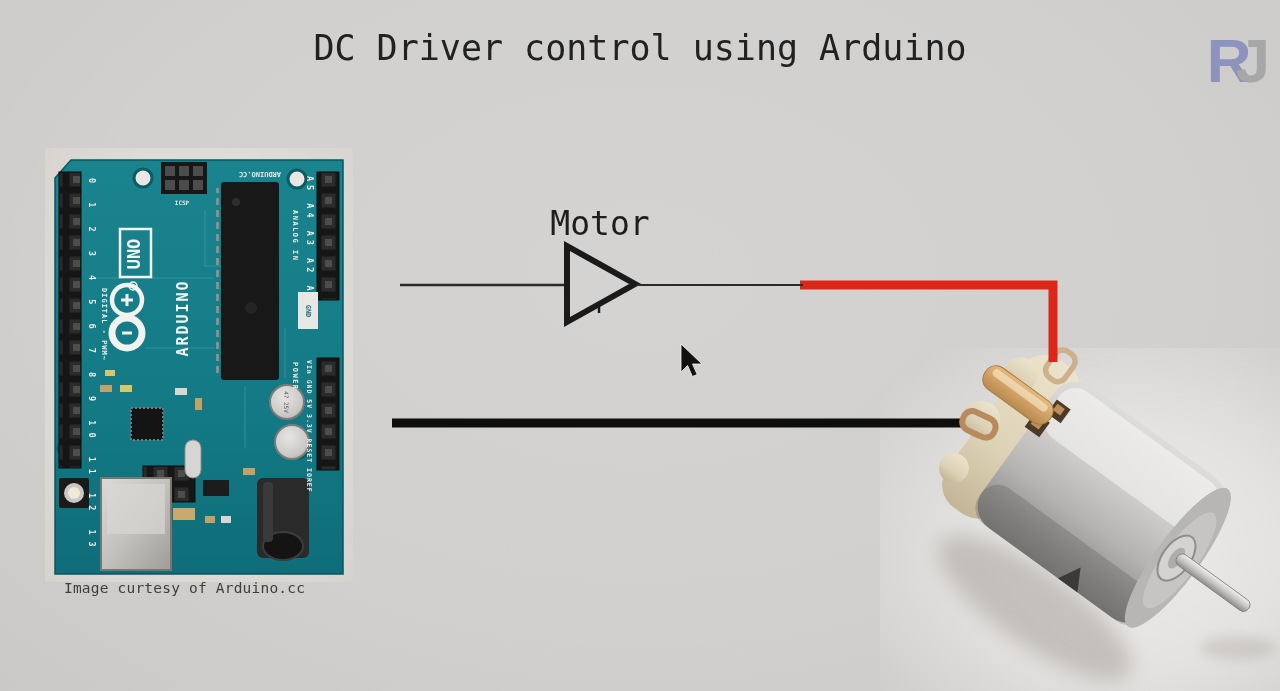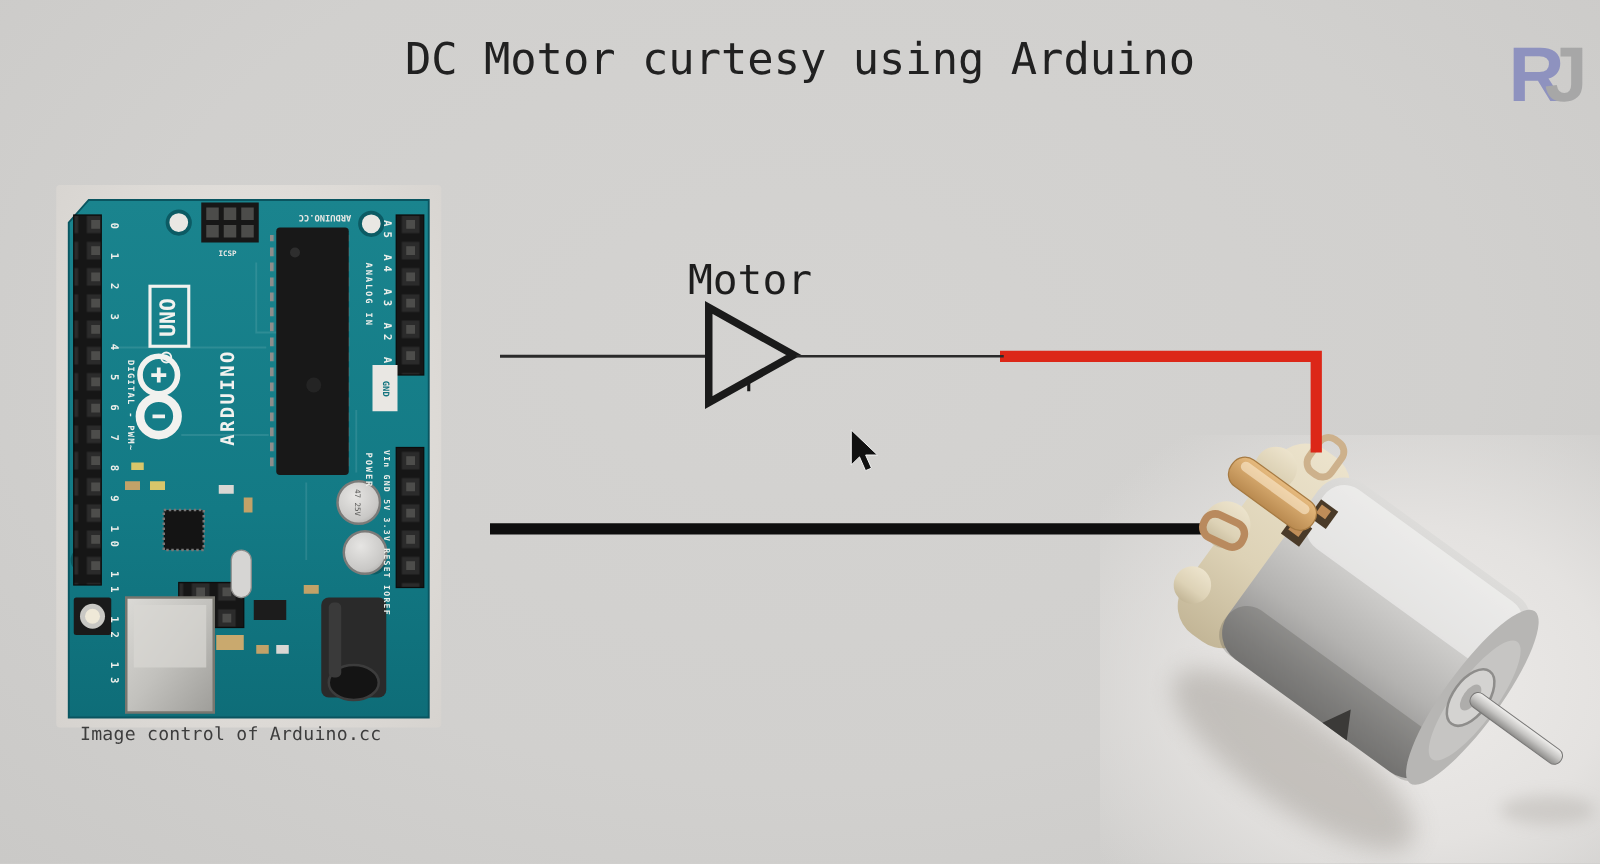--- a/index.html
+++ b/index.html
@@ -22,21 +22,21 @@
         background:radial-gradient(ellipse at 62% 58%, #edebe9 0%, #e4e2e0 45%, rgba(209,208,206,0) 88%);}
   .overlay{position:absolute;left:0;top:0;width:1280px;height:691px;}
   .blur10{filter:blur(10px);}
   .blur6{filter:blur(6px);}
 </style>
 </head>
 <body>
 
 <div class="stage">
 
-  <div class="title">DC Motor curtesy using Arduino</div>
+  <div class="title">DC Driver control using Arduino</div>
 
   <div class="logo"><span class="r">R</span><span class="j">J</span></div>
 
   <div class="photo-arduino">
     <svg width="308" height="434" viewBox="0 0 308 434">
       <defs>
         <linearGradient id="boardG" x1="0" y1="0" x2="0" y2="1">
           <stop offset="0" stop-color="#1a848e"></stop>
             <stop offset="0.6" stop-color="#137a85"></stop>
             <stop offset="1" stop-color="#0e6d78"></stop>
@@ -133,21 +133,21 @@
       <text x="57" y="140" transform="rotate(90 57 140)" font-size="7" font-weight="bold" letter-spacing="1" fill="#eceeea">DIGITAL - PWM~</text>
       <text x="262" y="28" transform="rotate(90 262 28)" font-size="8.5" font-weight="bold" letter-spacing="4" fill="#eceeea">A5 A4 A3 A2 A1 A0</text>
       <text x="248" y="62" transform="rotate(90 248 62)" font-size="7" font-weight="bold" letter-spacing="1.5" fill="#eceeea">ANALOG IN</text>
       <text x="248" y="214" transform="rotate(90 248 214)" font-size="7" font-weight="bold" letter-spacing="1.5" fill="#eceeea">POWER</text>
       <text x="262" y="212" transform="rotate(90 262 212)" font-size="6.5" font-weight="bold" letter-spacing="1" fill="#eceeea">VIn GND 5V 3.3V RESET IOREF</text>
       <rect x="253" y="144" width="20" height="37" fill="#e9e7e3"></rect>
       <text x="263" y="163" transform="rotate(90 263 163)" font-size="7" font-weight="bold" fill="#12737e" text-anchor="middle" dominant-baseline="middle">GND</text>
     </svg>
   </div>
 
-  <div class="caption">Image control of Arduino.cc</div>
+  <div class="caption">Image curtesy of Arduino.cc</div>
 
   <div class="driver-label">Motor</div>
 
   <div class="photo-motor"></div>
 
   <svg class="overlay" viewBox="0 0 1280 691">
     <defs>
       <linearGradient id="bodyG2" x1="0" y1="0" x2="0" y2="1" gradientUnits="objectBoundingBox">
         <stop offset="0" stop-color="#dddcda"></stop>
           <stop offset="0.35" stop-color="#cfcecc"></stop>

